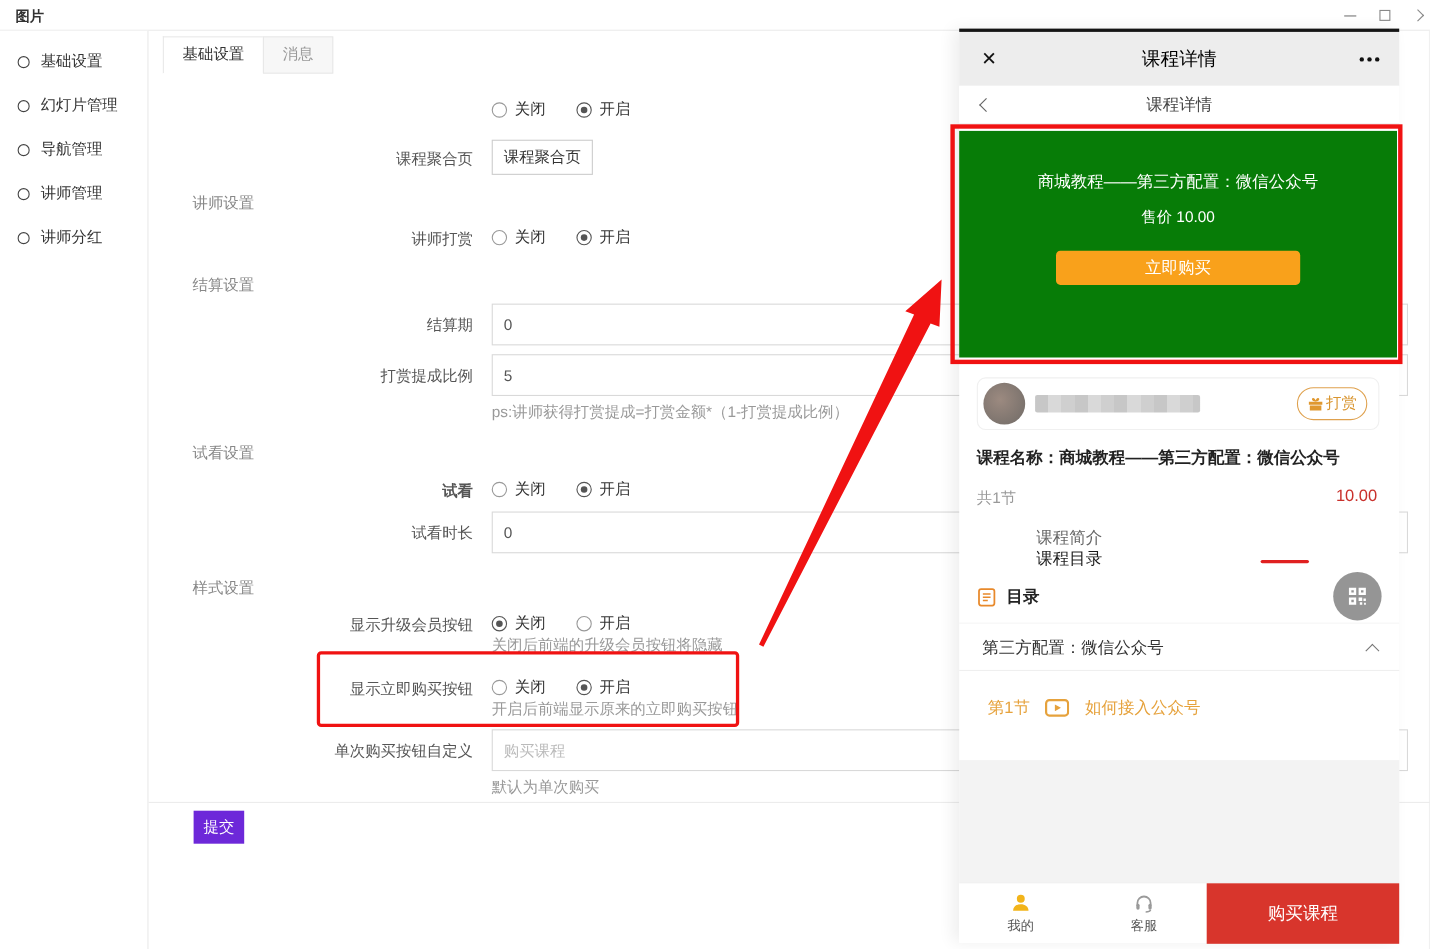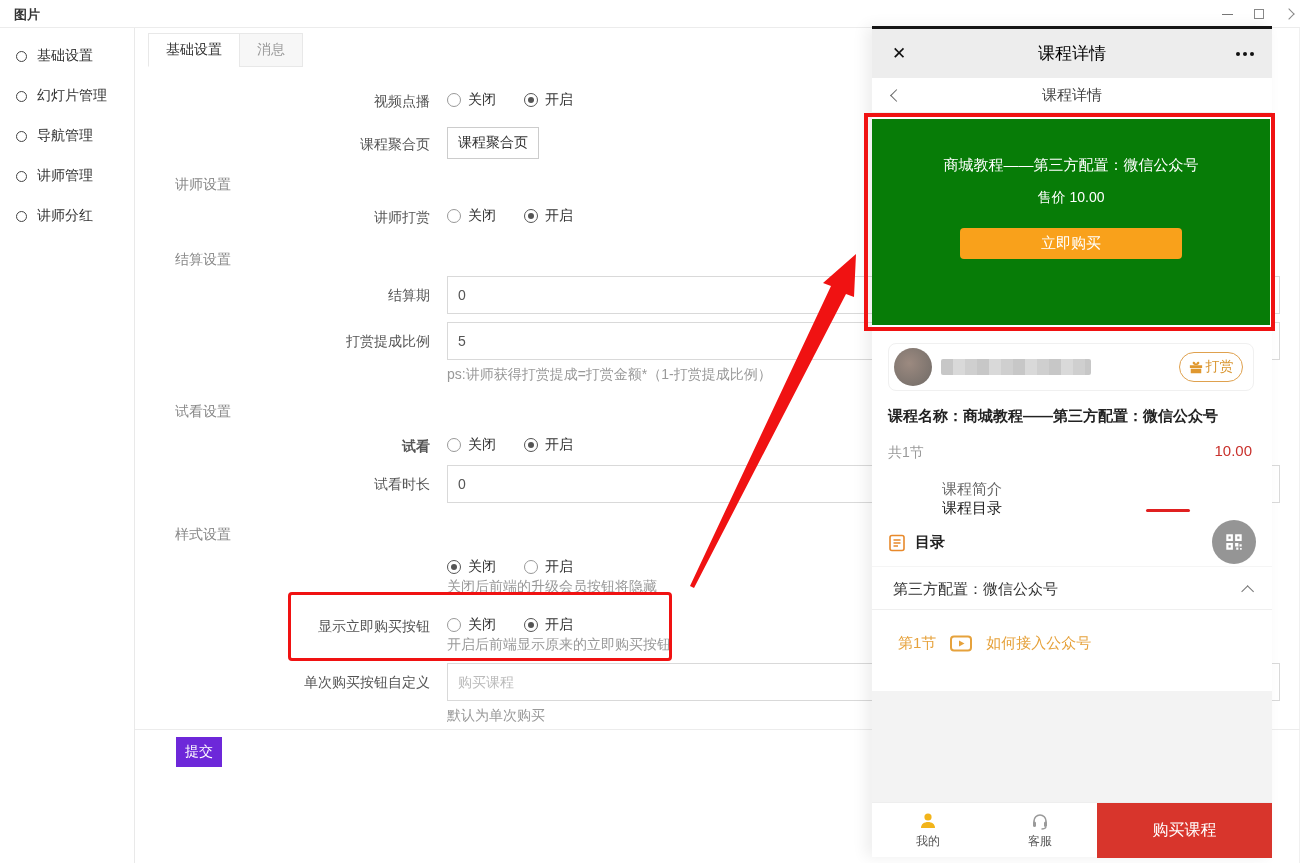--- a/index.html
+++ b/index.html
@@ -139,21 +139,20 @@
       <span class="ring"></span>
       <span class="slabel">讲师分红</span>
     </div>
   </div>
 
   <div class="atabs">
     <div class="atab active">基础设置</div>
     <div class="atab inactive">消息</div>
   </div>
 
-  <div class="flabel" style="top:93px;">视频点播</div>
   <div class="rgroup" style="top:91px;">
     <span class="radio"></span>
       <span>关闭</span>
     <span class="rgap"></span>
     <span class="radio checked"></span>
       <span>开启</span>
   </div>
 
   <div class="flabel" style="top:136px;">课程聚合页</div>
   <button class="agg-btn" style="top:127px;">课程聚合页</button>
@@ -187,20 +186,21 @@
     <span class="rgap"></span>
     <span class="radio checked"></span>
       <span>开启</span>
   </div>
 
   <div class="flabel" style="top:476px;">试看时长</div>
   <input class="finput" style="top: 465px;" value="0">
 
   <div class="section-h" style="top:526px;">样式设置</div>
 
+  <div class="flabel" style="top:560px;">显示升级会员按钮</div>
   <div class="rgroup" style="top:558px;">
     <span class="radio checked"></span>
       <span>关闭</span>
     <span class="rgap"></span>
     <span class="radio"></span>
       <span>开启</span>
   </div>
   <div class="fhelp" style="top:578px;">关闭后前端的升级会员按钮将隐藏</div>
 
   <div class="flabel" style="top:618px;">显示立即购买按钮</div>

